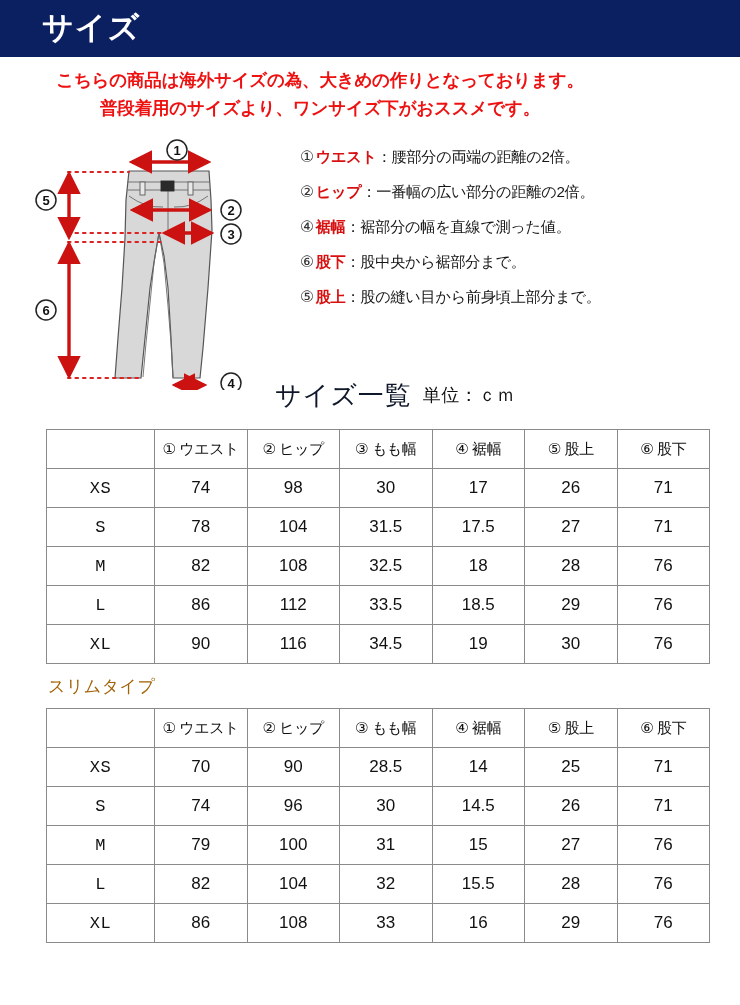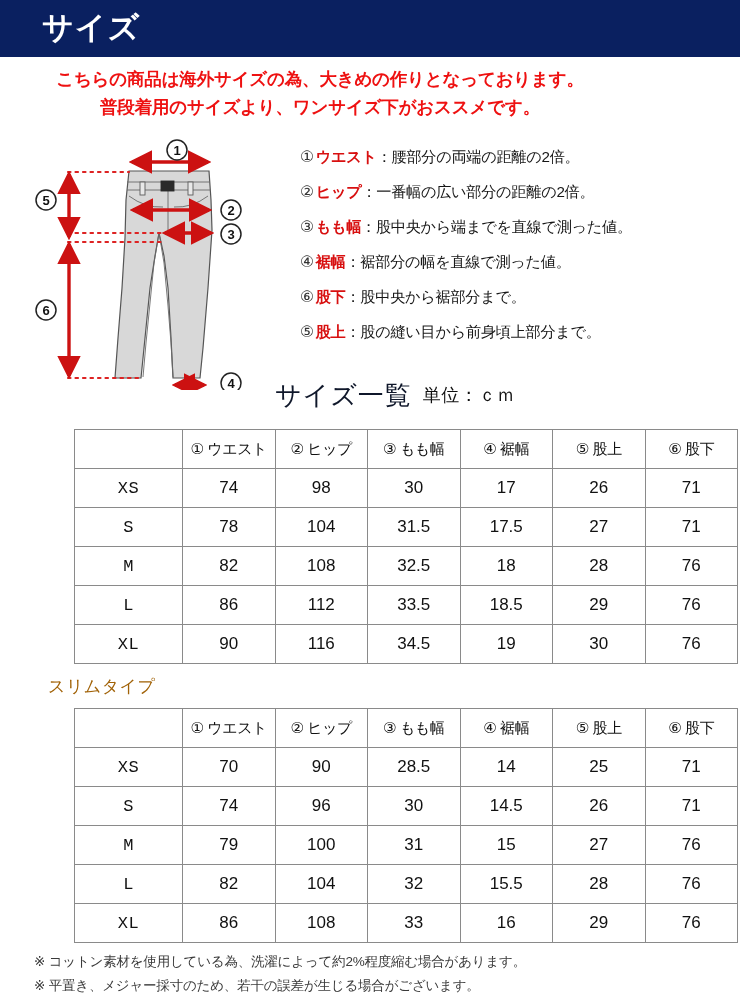--- a/index.html
+++ b/index.html
@@ -45,21 +45,20 @@
     position: absolute;
     left: 0;
     top: 66px;
     width: 640px;
     text-align: center;
     color: #ee1111;
     font-size: 17.5px;
     font-weight: bold;
     line-height: 28px;
     letter-spacing: -0.2px;
-    font-family: Liberation Mono, monospace;
   }
   .notice div { white-space: nowrap; }
 
   
   .diagram {
     position: absolute;
     left: 28px;
     top: 138px;
     width: 262px;
     height: 252px;
@@ -115,21 +114,20 @@
   }
 
   
   table.size-table {
     position: absolute;
     border-collapse: collapse;
     table-layout: fixed;
     width: 664px;
     left: 46px;
     font-size: 16px;
-    margin-left: 28px;
   }
   table.size-table td, table.size-table th {
     border: 1px solid #8a8a8a;
     height: 38px;
     text-align: center;
     vertical-align: middle;
     font-weight: normal;
     color: #111111;
     padding: 0;
   }
@@ -280,23 +278,20 @@
   </div>
 
   <div class="legend">
     <div class="legend-row">
       <span class="legend-num">①</span><span class="legend-term">ウエスト</span><span class="legend-desc">：腰部分の両端の距離の2倍。</span>
     </div>
     <div class="legend-row">
       <span class="legend-num">②</span><span class="legend-term">ヒップ</span><span class="legend-desc">：一番幅の広い部分の距離の2倍。</span>
     </div>
     <div class="legend-row">
-      <span class="legend-num">③</span><span class="legend-term">もも幅</span><span class="legend-desc">：股中央から端までを直線で測った値。</span>
-    </div>
-    <div class="legend-row">
       <span class="legend-num">④</span><span class="legend-term">裾幅</span><span class="legend-desc">：裾部分の幅を直線で測った値。</span>
     </div>
     <div class="legend-row">
       <span class="legend-num">⑥</span><span class="legend-term">股下</span><span class="legend-desc">：股中央から裾部分まで。</span>
     </div>
     <div class="legend-row">
       <span class="legend-num">⑤</span><span class="legend-term">股上</span><span class="legend-desc">：股の縫い目から前身頃上部分まで。</span>
     </div>
   </div>
 
@@ -439,18 +434,14 @@
         <td class="val">86</td>
         <td class="val">108</td>
         <td class="val">33</td>
         <td class="val">16</td>
         <td class="val">29</td>
         <td class="val">76</td>
       </tr>
     </tbody>
   </table>
 
-  <div class="footnotes">
-    <div class="footnote">※ コットン素材を使用している為、洗濯によって約2%程度縮む場合があります。</div>
-    <div class="footnote">※ 平置き、メジャー採寸のため、若干の誤差が生じる場合がございます。</div>
-  </div>
 
 </div>
 
 </body></html>

